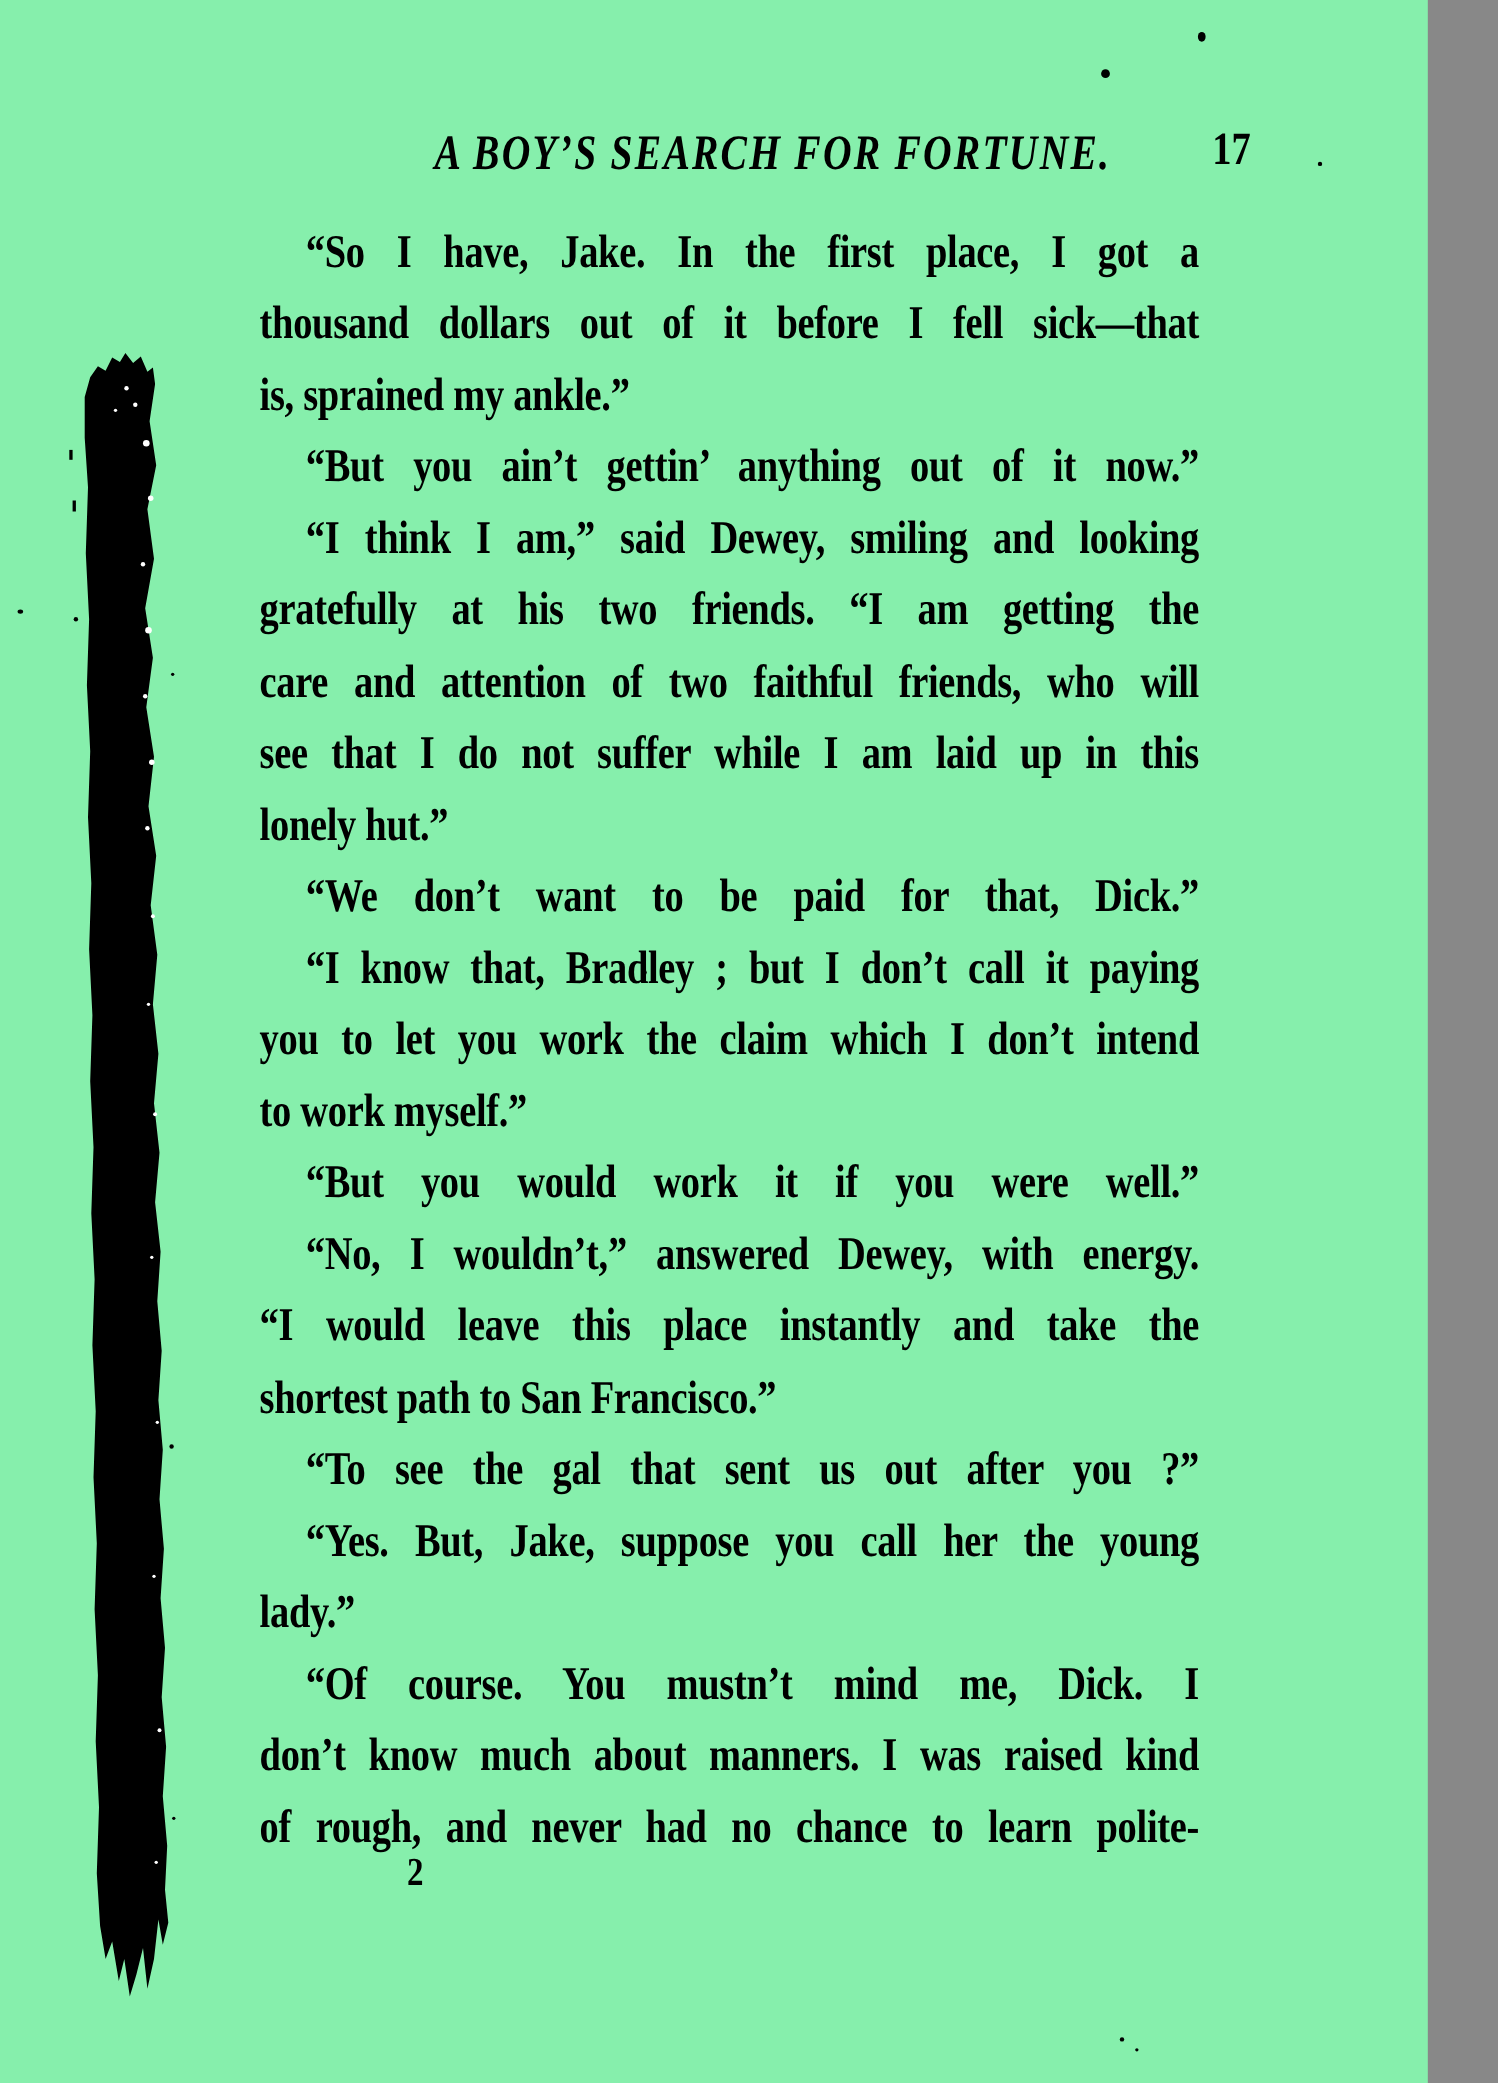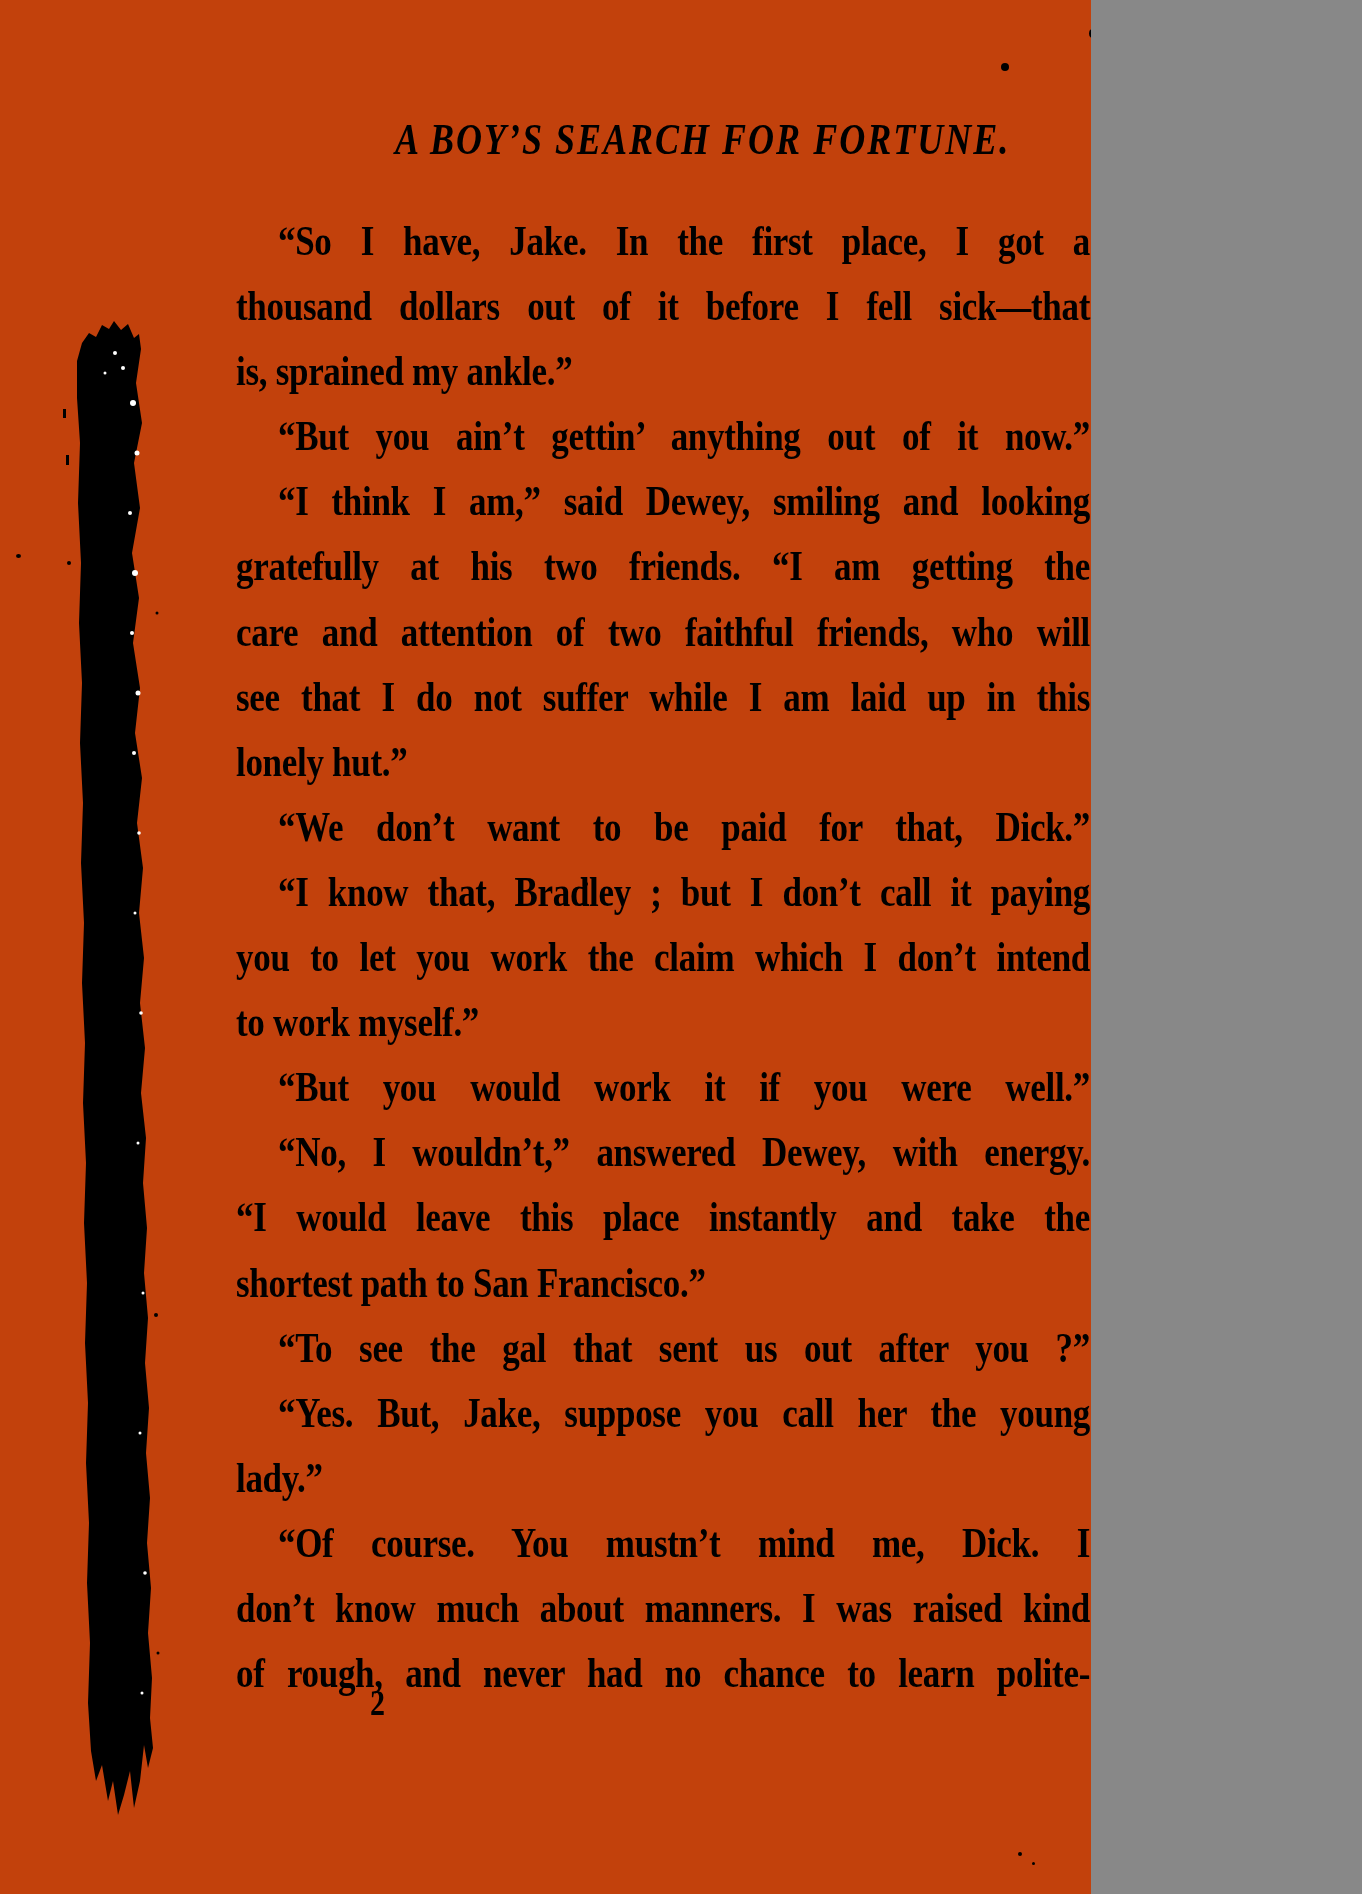--- a/index.html
+++ b/index.html
@@ -1,19 +1,19 @@
 <!DOCTYPE html>
 <html><head>
 <meta charset="utf-8">
 <style>
   html,body{margin:0;padding:0;background:#888;}
   .page{
     position:relative;
-    width:1091px;height:1894px;
-    background:#c2410c;
+    width:1298px;height:1894px;
+    background:#86efac;
     overflow:hidden;
     font-family:"Liberation Serif","DejaVu Serif",serif;
     color:#000;
   }
   .running-head{
     position:absolute;
     left:395px;top:118px;width:590px;
     text-align:center;
     font-size:36px;
     font-weight:700;
@@ -24,21 +24,21 @@
   }
   .folio{
     position:absolute;
     left:1102px;top:116px;
     font-size:35px;
     font-weight:700;
     transform:scaleY(1.2);
   }
   .bodytext{
     position:absolute;
-    left:236px;top:208px;width:854px;
+    left:236px;top:196px;width:854px;
   }
   .line{
     height:65.1px;
     line-height:65.1px;
     font-size:35px;
     font-weight:700;
     letter-spacing:-0.3px;
     transform:scaleY(1.22);
   }
   .line.j{text-align:justify;text-align-last:justify;}

